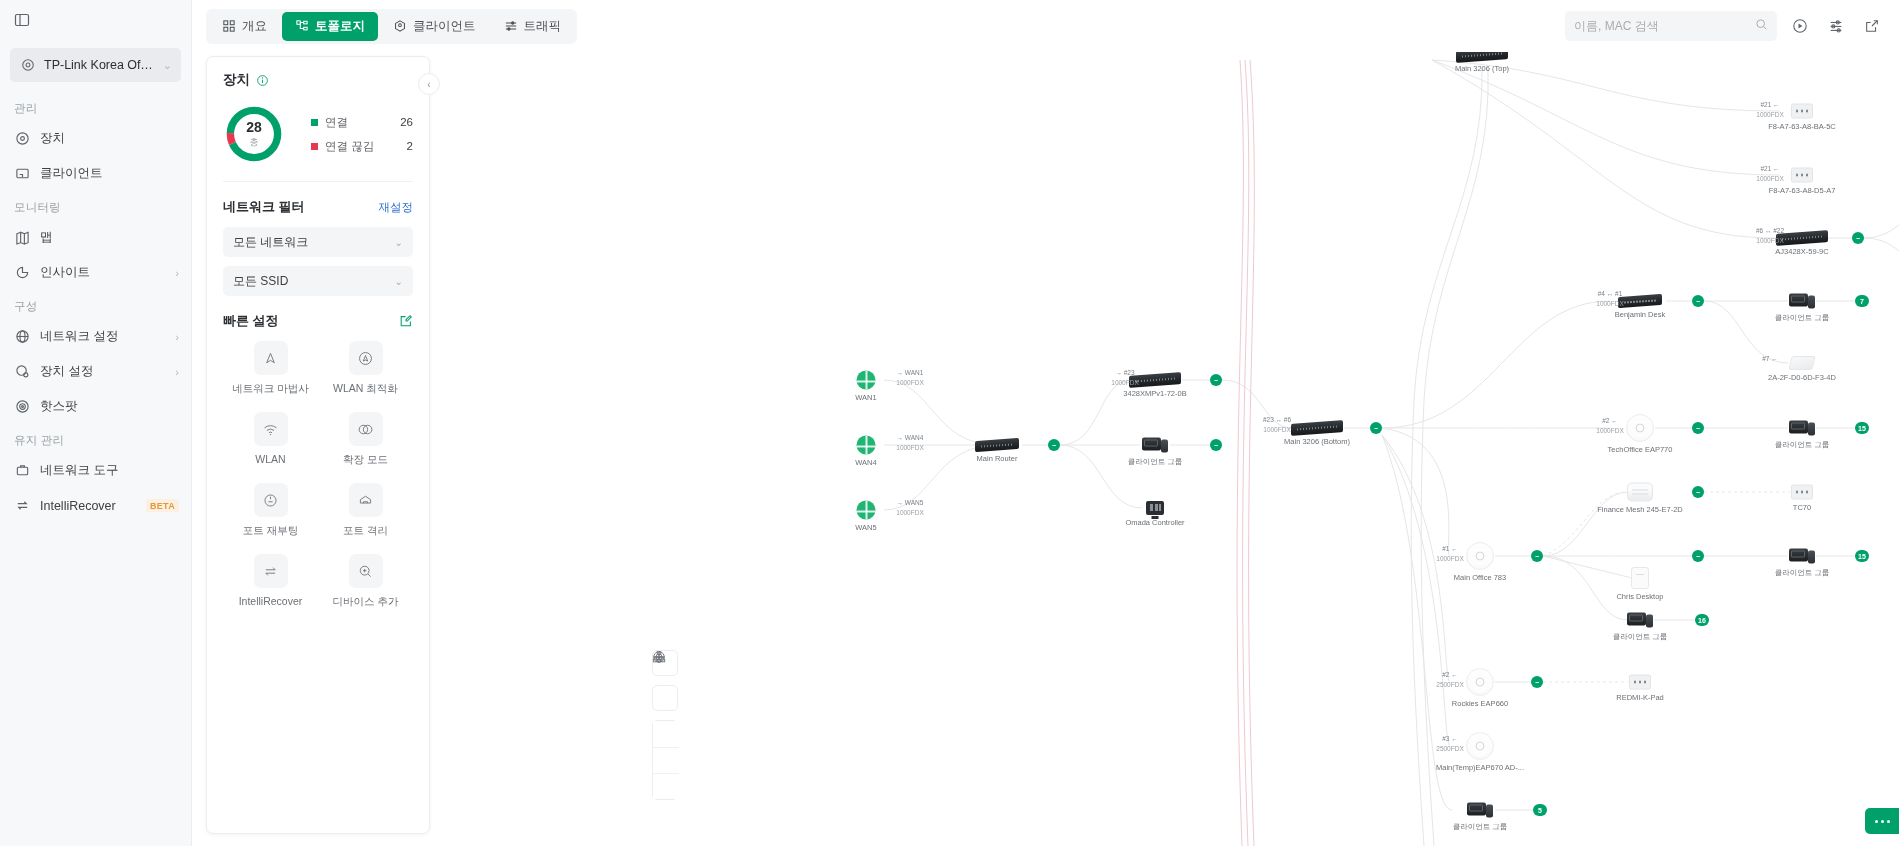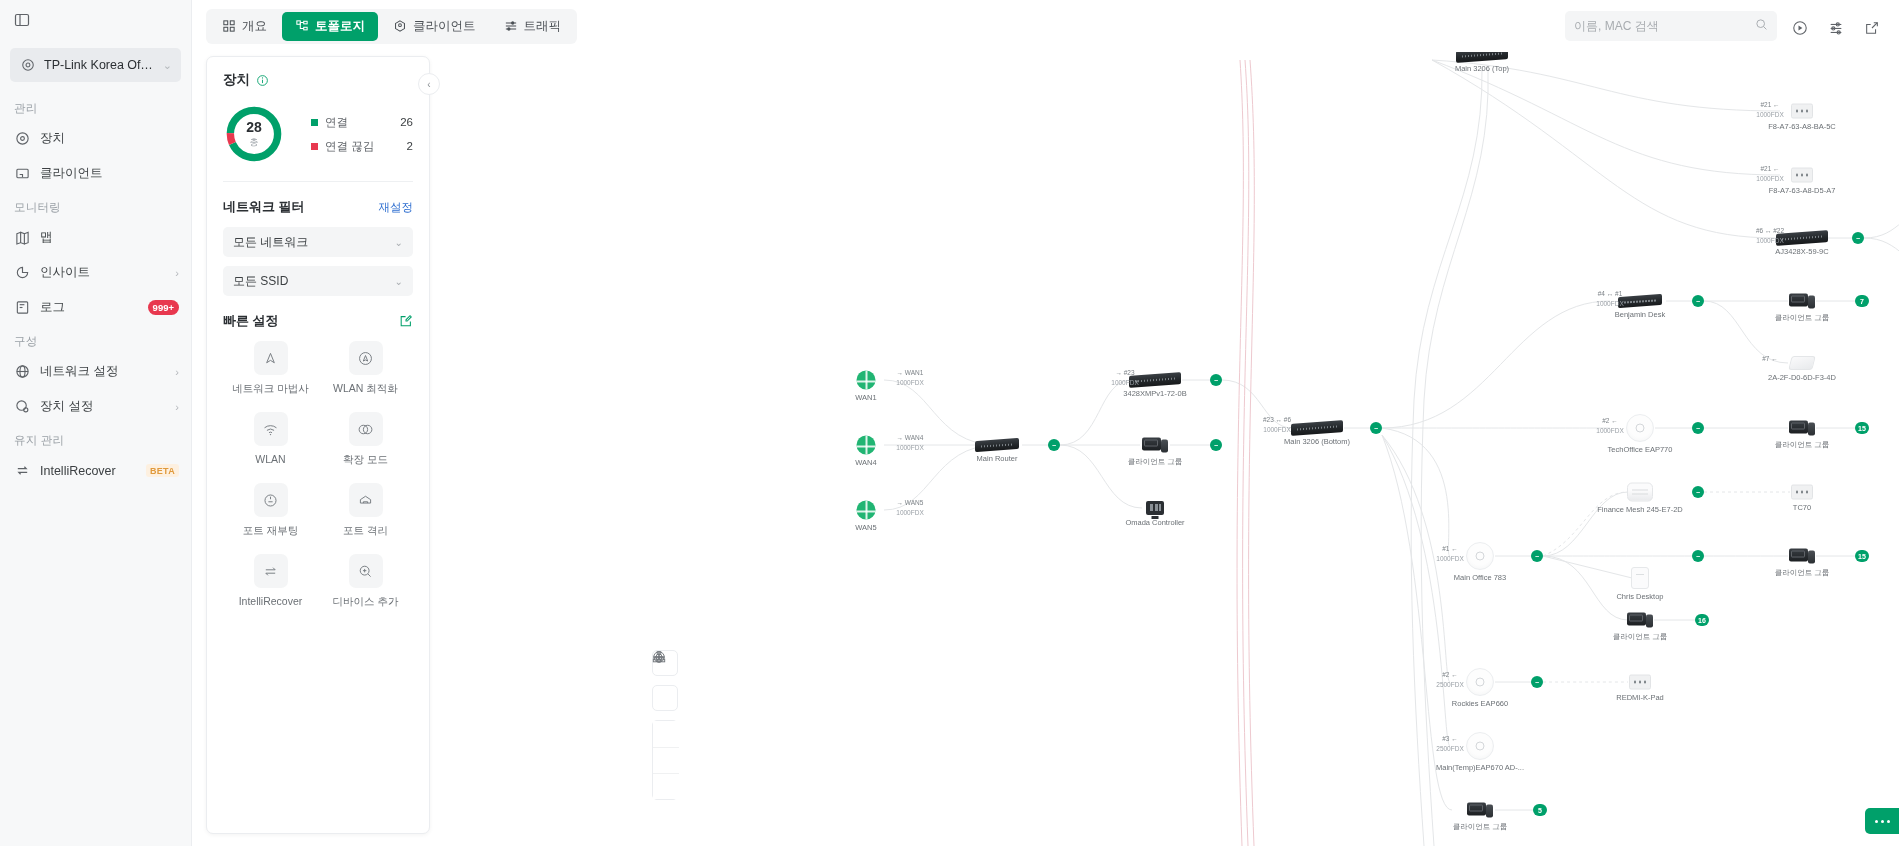--- a/index.html
+++ b/index.html
@@ -65,21 +65,21 @@
   }
   .tab {
     display: flex; align-items: center; gap: 6px; padding: 6px 13px;
     font-size: 12.5px; color: #4a4f54; border-radius: 5px; cursor: pointer;
     white-space: nowrap;
   }
   .tab.active { background: #00a06a; color: #fff; font-weight: bold; }
   .tab .t-ico { width: 14px; height: 14px; display: flex;
                 align-items: center; justify-content: center; }
 
-  .topright { margin-left: auto; display: flex; align-items: flex-end; gap: 10px; }
+  .topright { margin-left: auto; display: flex; align-items: center; gap: 10px; }
   .searchbox {
     width: 212px; height: 30px; background: #f4f5f6; border-radius: 5px;
     display: flex; align-items: center; padding: 0 9px; gap: 6px;
   }
   .searchbox input {
     border: none; outline: none; background: transparent; flex: 1;
     font-size: 12px; color: #3c4043; font-family: "Liberation Sans", sans-serif;
   }
   .searchbox input::placeholder { color: #a8acb0; }
   .icon-btn {
@@ -321,31 +321,20 @@
     <span class="sb-label">맵</span>
   </div>
   <div class="sb-item">
     <span class="sb-ico">
       <svg width="15" height="15" viewBox="0 0 16 16" fill="none" stroke="currentColor" stroke-width="1.2">
         <path d="M8 8V2.5A5.5 5.5 0 1 0 13.5 8z"></path>
       </svg>
     </span>
     <span class="sb-label">인사이트</span>
     <span class="sb-chev">›</span>
-  </div>
-  <div class="sb-item">
-    <span class="sb-ico">
-      <svg width="15" height="15" viewBox="0 0 16 16" fill="none" stroke="currentColor" stroke-width="1.2">
-        <rect x="2.5" y="2" width="11" height="12" rx="1"></rect>
-          <line x1="5" y1="5" x2="10" y2="5"></line>
-          <line x1="5" y1="8" x2="8" y2="8"></line>
-      </svg>
-    </span>
-    <span class="sb-label">로그</span>
-    <span class="badge-red">999+</span>
   </div>
 
   <div class="sb-section">구성</div>
   <div class="sb-item">
     <span class="sb-ico">
       <svg width="15" height="15" viewBox="0 0 16 16" fill="none" stroke="currentColor" stroke-width="1.2">
         <circle cx="8" cy="8" r="6"></circle>
           <line x1="2" y1="8" x2="14" y2="8"></line>
           <ellipse cx="8" cy="8" rx="2.7" ry="6"></ellipse>
       </svg>
@@ -356,22 +345,41 @@
   <div class="sb-item">
     <span class="sb-ico">
       <svg width="15" height="15" viewBox="0 0 16 16" fill="none" stroke="currentColor" stroke-width="1.2">
         <circle cx="7" cy="7" r="5"></circle>
           <circle cx="11.5" cy="11.5" r="2.2"></circle>
       </svg>
     </span>
     <span class="sb-label">장치 설정</span>
     <span class="sb-chev">›</span>
   </div>
+  <div class="sb-item">
+    <span class="sb-ico">
+      <svg width="15" height="15" viewBox="0 0 16 16" fill="none" stroke="currentColor" stroke-width="1.2">
+        <circle cx="8" cy="8" r="6"></circle>
+          <circle cx="8" cy="8" r="3"></circle>
+          <circle cx="8" cy="8" r="1"></circle>
+      </svg>
+    </span>
+    <span class="sb-label">핫스팟</span>
+  </div>
 
   <div class="sb-section">유지 관리</div>
+  <div class="sb-item">
+    <span class="sb-ico">
+      <svg width="15" height="15" viewBox="0 0 16 16" fill="none" stroke="currentColor" stroke-width="1.2">
+        <rect x="2.5" y="4.5" width="11" height="8" rx="1"></rect>
+          <path d="M6 4.5V3h4v1.5"></path>
+      </svg>
+    </span>
+    <span class="sb-label">네트워크 도구</span>
+  </div>
   <div class="sb-item">
     <span class="sb-ico">
       <svg width="15" height="15" viewBox="0 0 16 16" fill="none" stroke="currentColor" stroke-width="1.2">
         <path d="M3 6h9l-2-2M13 10H4l2 2"></path>
       </svg>
     </span>
     <span class="sb-label">IntelliRecover</span>
     <span class="badge-beta">BETA</span>
   </div>
 </div>

